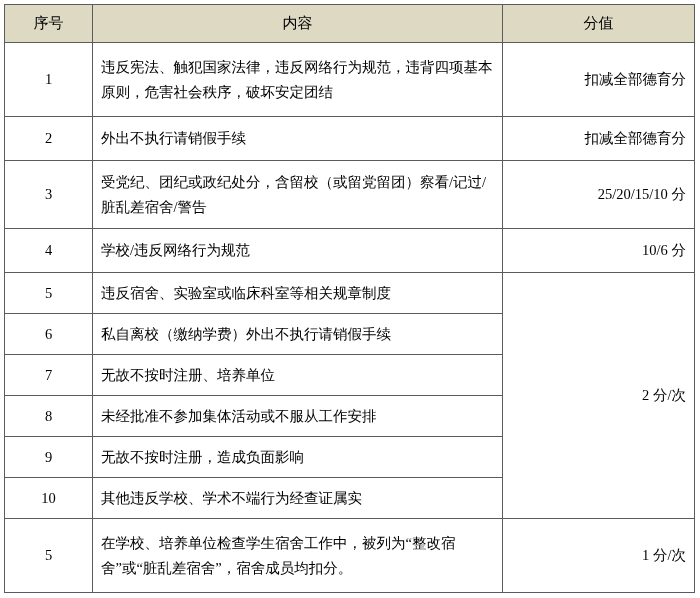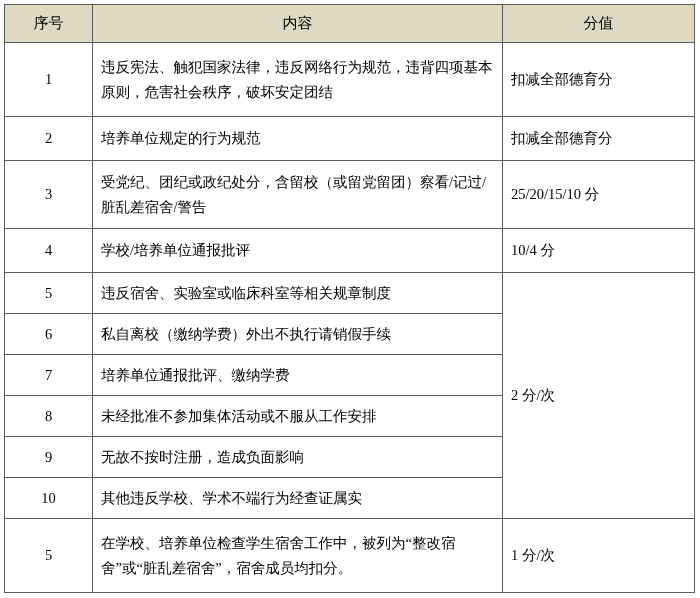--- a/index.html
+++ b/index.html
@@ -50,21 +50,21 @@
   td.idx {
     text-align: center;
     font-size: 14.5px;
   }
   td.content {
     text-align: left;
     padding-left: 10px;
     padding-right: 8px;
   }
   td.score {
-    text-align: left;
+    text-align: right;
     padding-left: 10px;
   }
   .row-h1 { height: 74px; }
   .row-h2 { height: 44px; }
   .row-h3 { height: 68px; }
   .row-h4 { height: 44px; }
   .row-h-small { height: 41px; }
   .row-h11 { height: 74px; }
 </style>
 </head>
@@ -85,45 +85,45 @@
       </tr>
     </thead>
     <tbody>
       <tr class="row-h1">
         <td class="idx">1</td>
         <td class="content">违反宪法、触犯国家法律，违反网络行为规范，违背四项基本原则，危害社会秩序，破坏安定团结</td>
         <td class="score">扣减全部德育分</td>
       </tr>
       <tr class="row-h2">
         <td class="idx">2</td>
-        <td class="content">培养单位规定的行为规范</td>
+        <td class="content">外出不执行请销假手续</td>
         <td class="score">扣减全部德育分</td>
       </tr>
       <tr class="row-h3">
         <td class="idx">3</td>
         <td class="content">受党纪、团纪或政纪处分，含留校（或留党留团）察看/记过/脏乱差宿舍/警告</td>
         <td class="score">25/20/15/10 分</td>
       </tr>
       <tr class="row-h4">
         <td class="idx">4</td>
-        <td class="content">学校/培养单位通报批评</td>
-        <td class="score">10/4 分</td>
+        <td class="content">学校/违反网络行为规范</td>
+        <td class="score">10/6 分</td>
       </tr>
       <tr class="row-h-small">
         <td class="idx">5</td>
         <td class="content">违反宿舍、实验室或临床科室等相关规章制度</td>
         <td class="score" rowspan="6">2 分/次</td>
       </tr>
       <tr class="row-h-small">
         <td class="idx">6</td>
         <td class="content">私自离校（缴纳学费）外出不执行请销假手续</td>
       </tr>
       <tr class="row-h-small">
         <td class="idx">7</td>
-        <td class="content">培养单位通报批评、缴纳学费</td>
+        <td class="content">无故不按时注册、培养单位</td>
       </tr>
       <tr class="row-h-small">
         <td class="idx">8</td>
         <td class="content">未经批准不参加集体活动或不服从工作安排</td>
       </tr>
       <tr class="row-h-small">
         <td class="idx">9</td>
         <td class="content">无故不按时注册，造成负面影响</td>
       </tr>
       <tr class="row-h-small">

